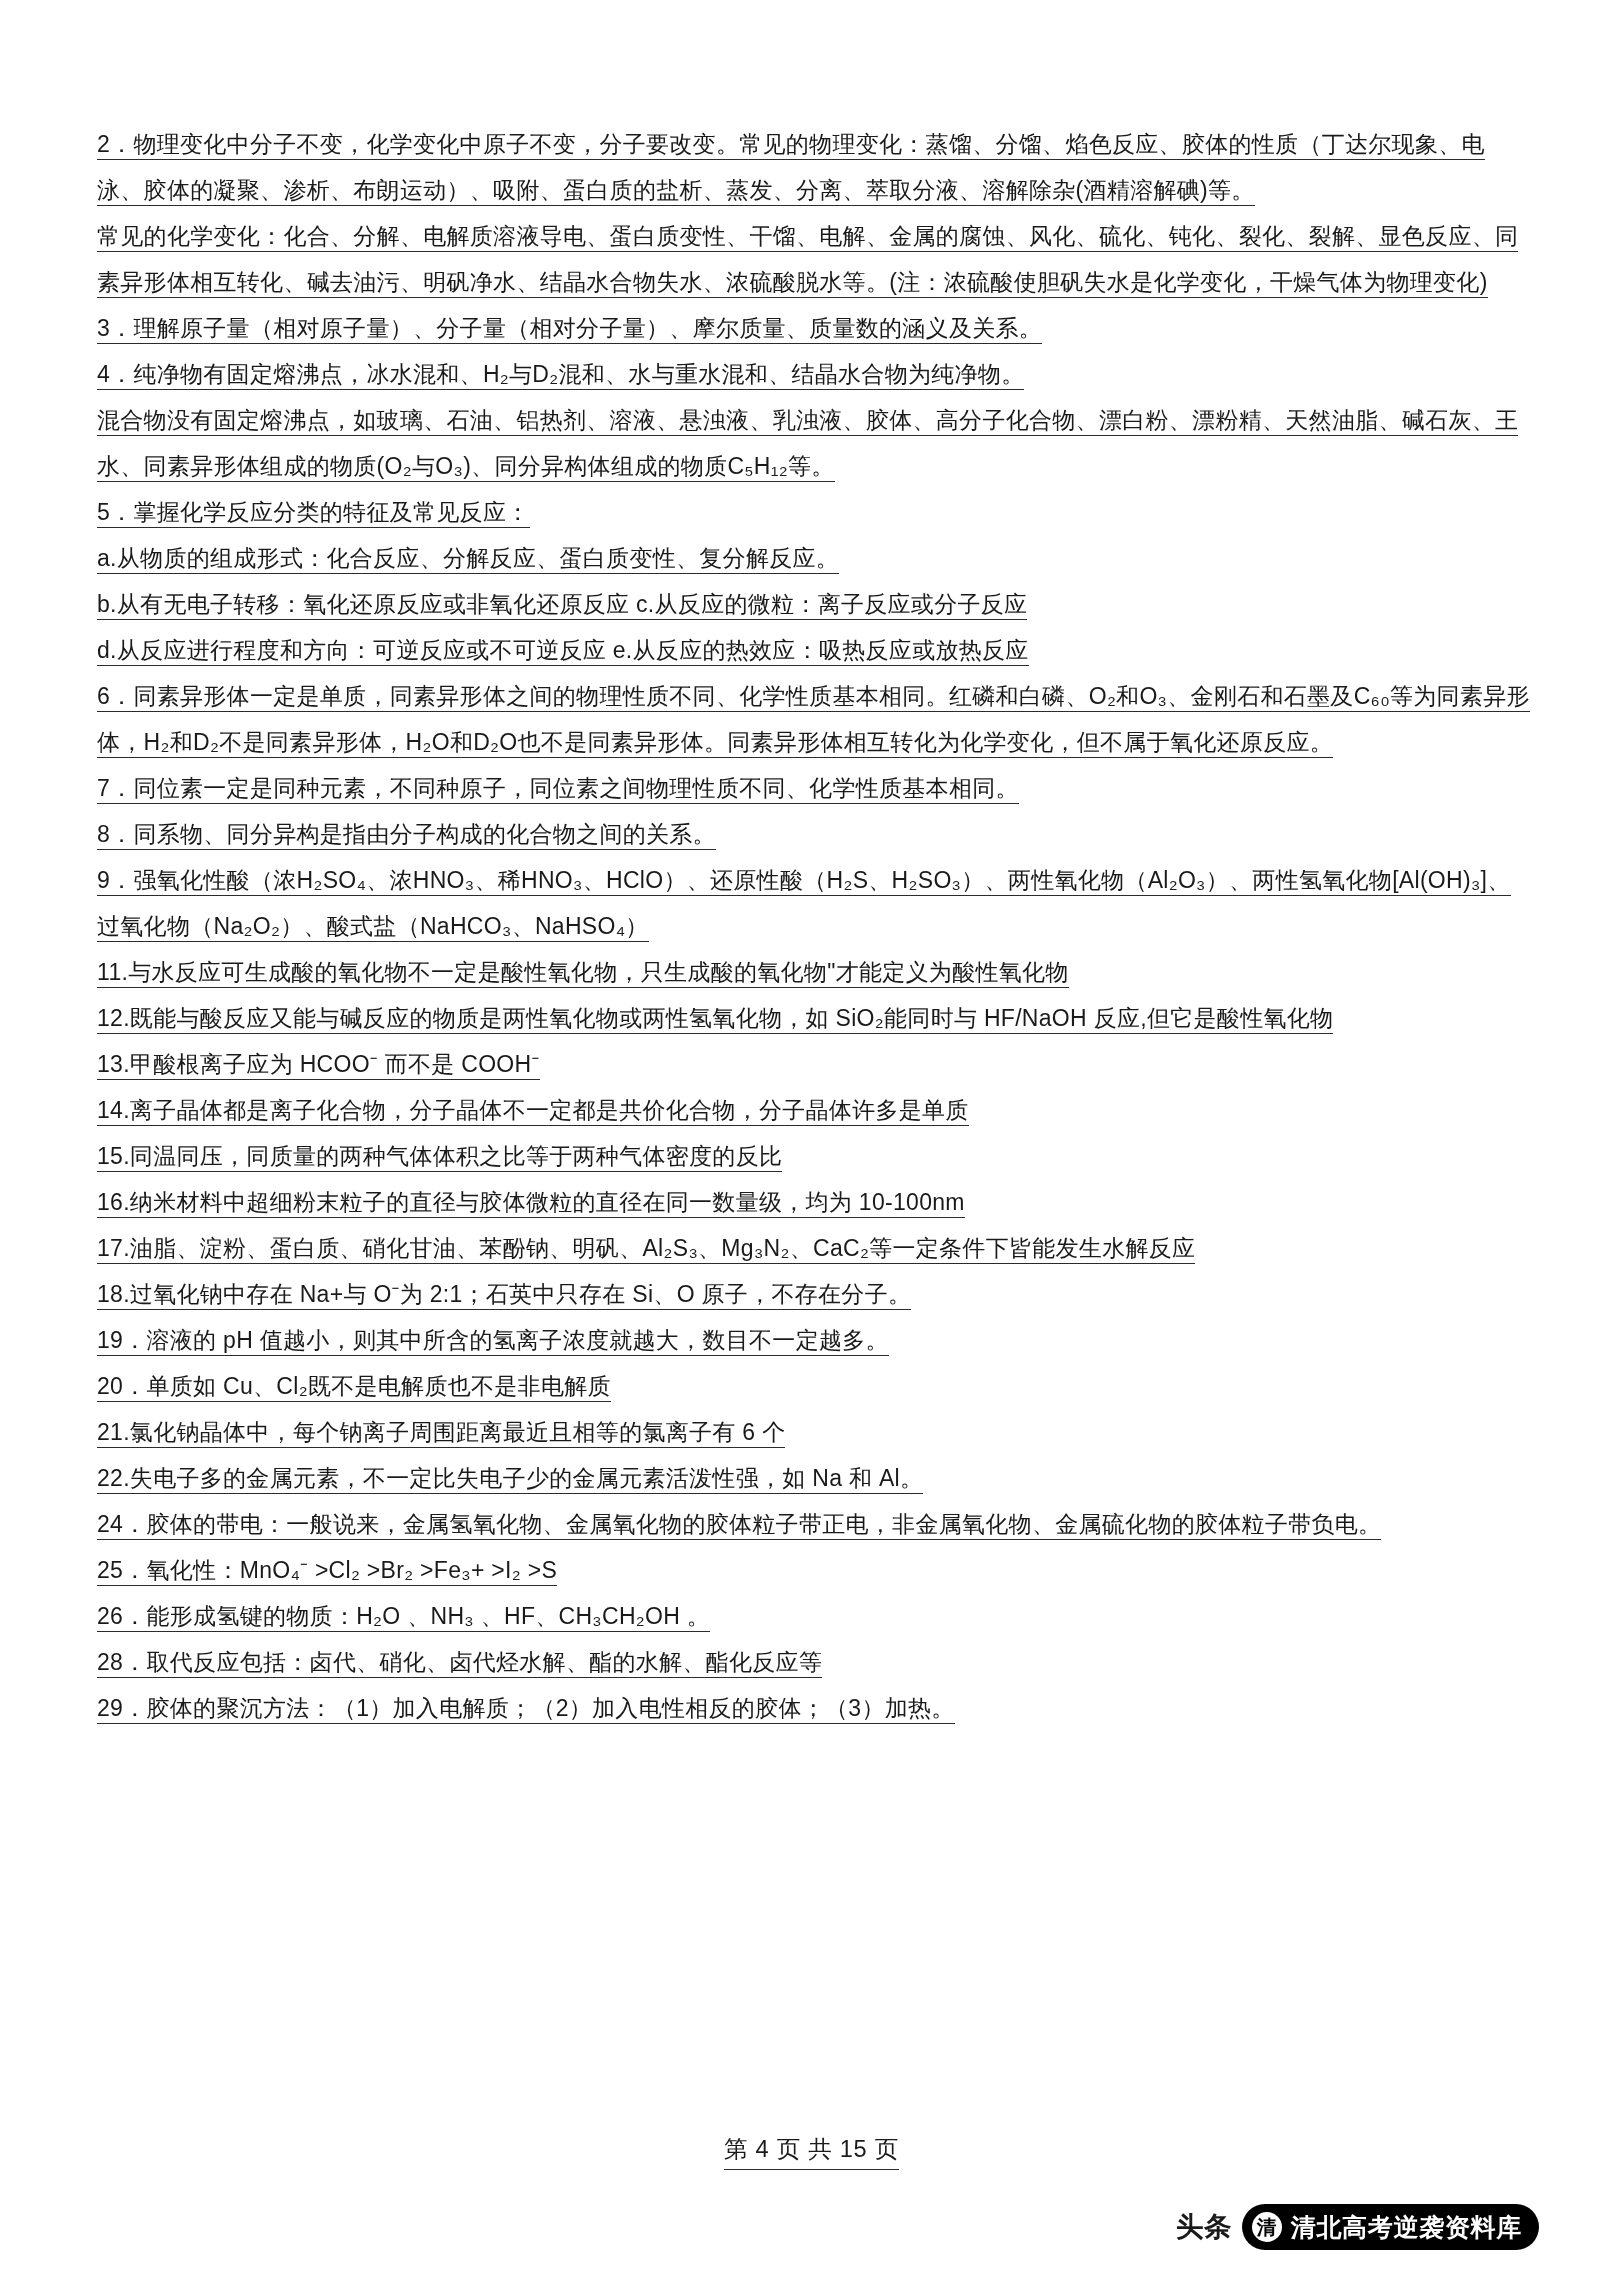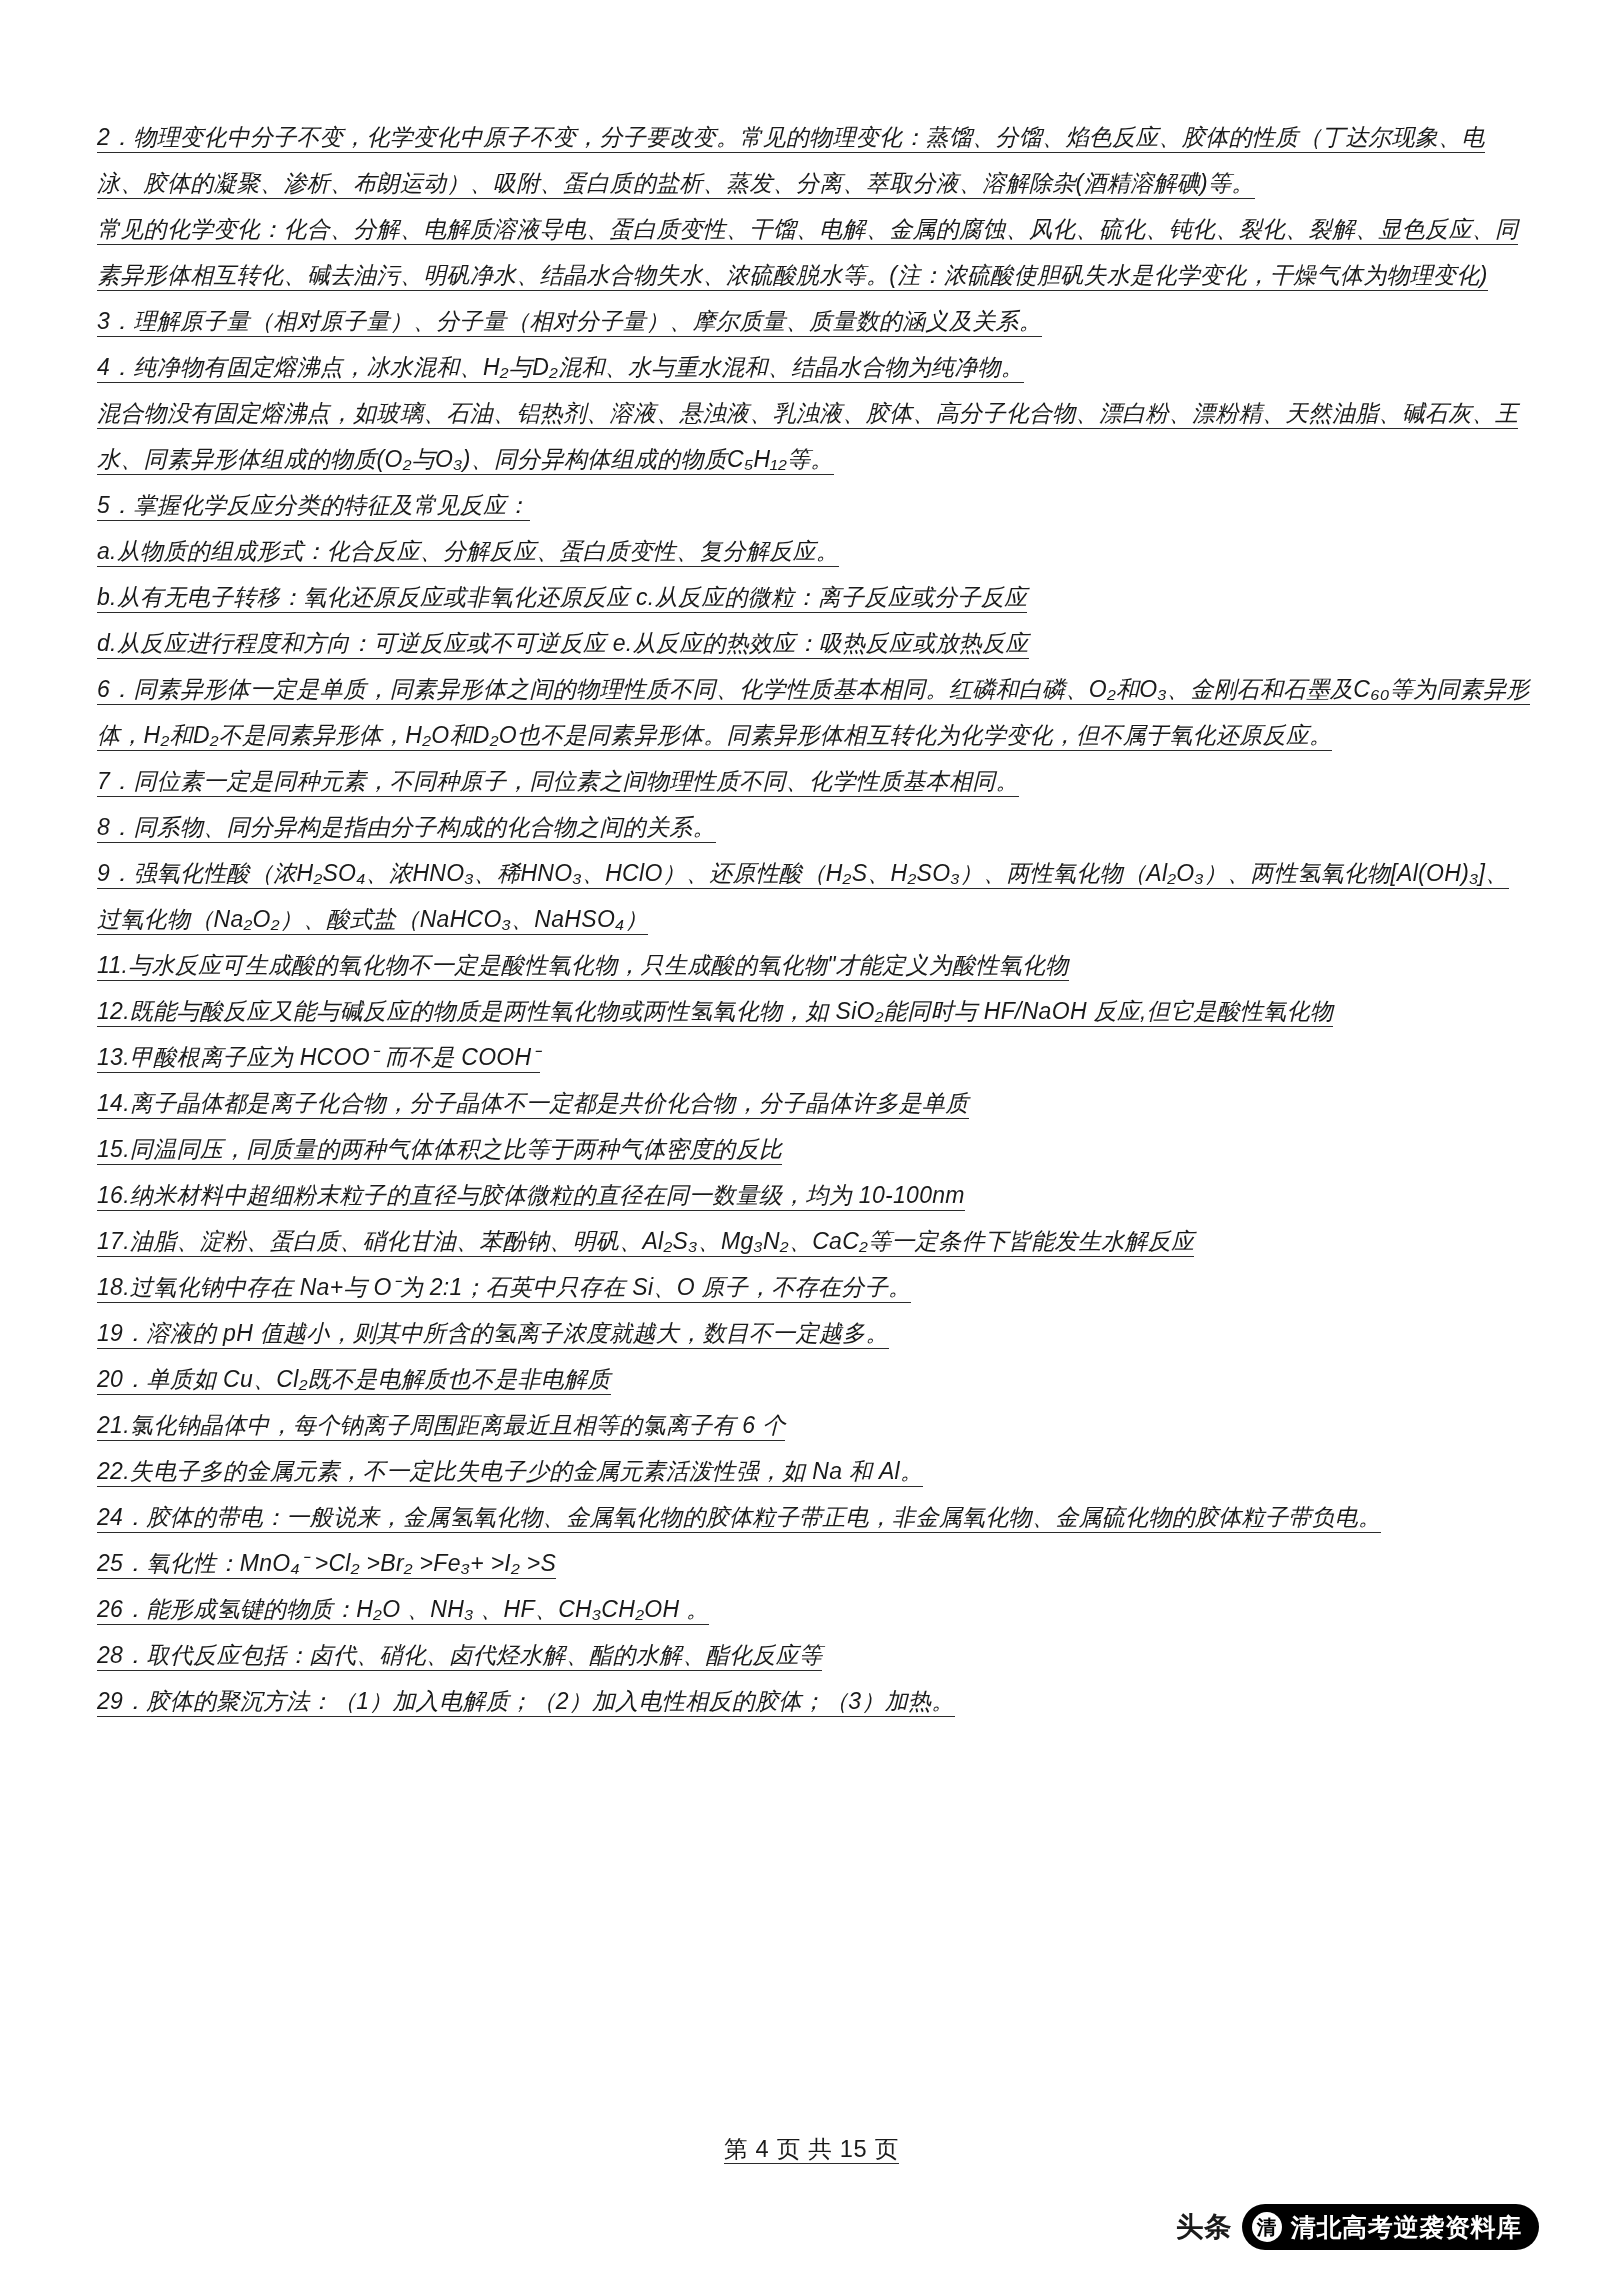--- a/index.html
+++ b/index.html
@@ -18,23 +18,22 @@
   .page {
     position: absolute;
     left: 0; top: 0;
     width: 1623px;
     height: 2295px;
     background: #fff;
   }
   .content {
     position: absolute;
     left: 97px;
-    top: 114px;
+    top: 121px;
     width: 1433px;
-    font-style: italic;
   }
   .line {
     font-size: 23px;
     line-height: 46px;
     letter-spacing: 0.3px;
     white-space: nowrap;
   }
   .line.wrap {
     white-space: normal;
   }
@@ -48,21 +47,21 @@
     position: absolute;
     left: 0;
     top: 2133px;
     width: 1623px;
     text-align: center;
     font-size: 23.6px;
     letter-spacing: 0.7px;
   }
   .footer .ul {
     border-bottom: 1.2px solid #2b2b2b;
-    padding-bottom: 1px;
+    padding-bottom: 7px;
   }
   .watermark {
     position: absolute;
     right: 84px;
     top: 2204px;
     display: flex;
     align-items: center;
     gap: 10px;
   }
   .wm-text {

